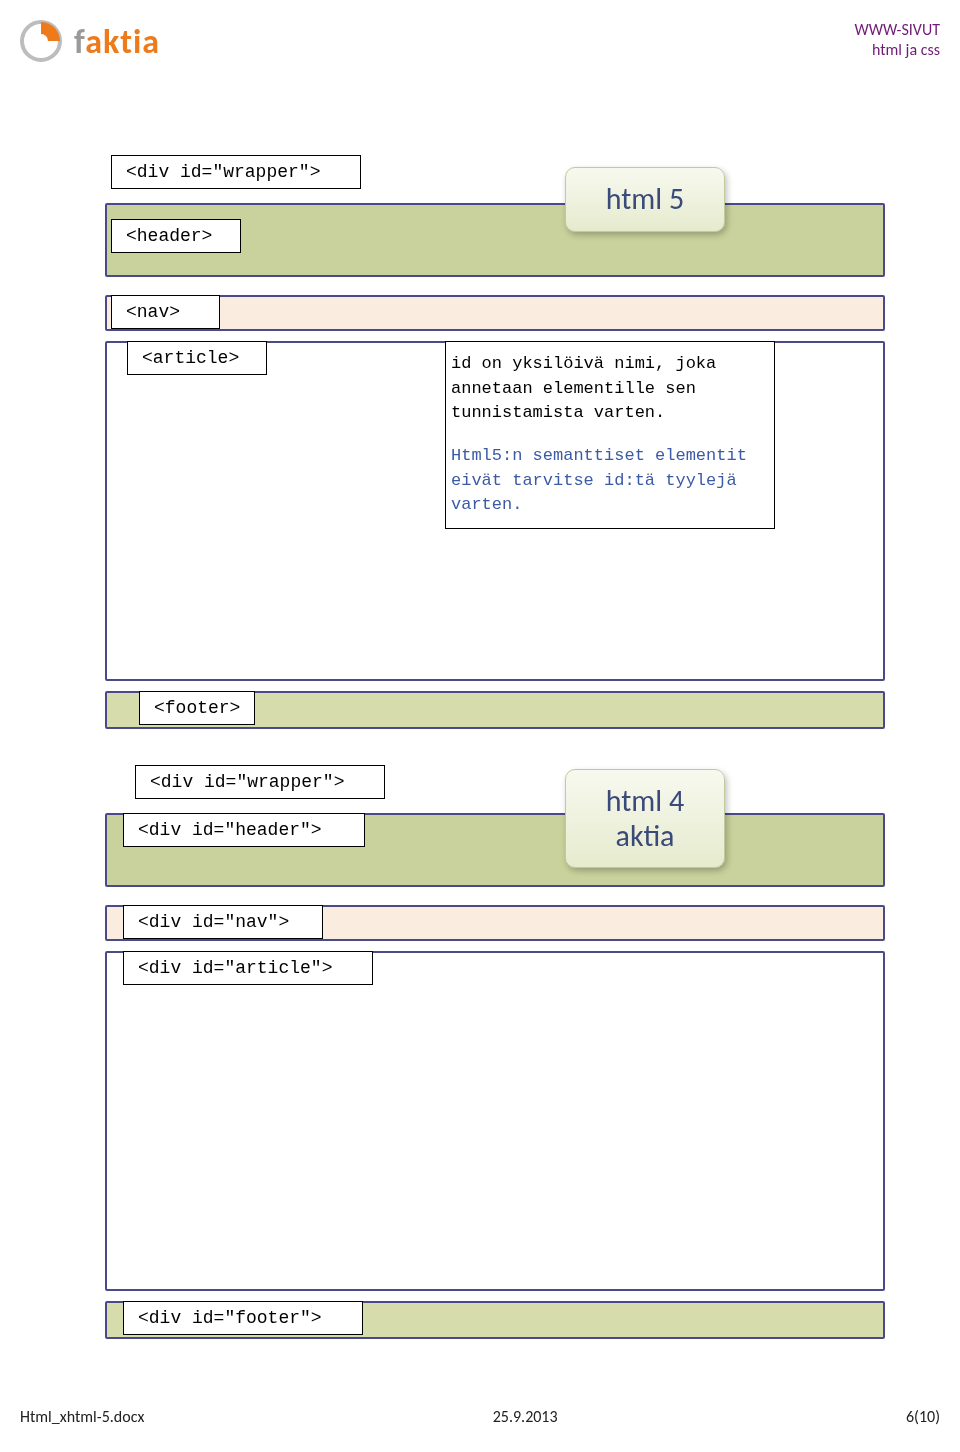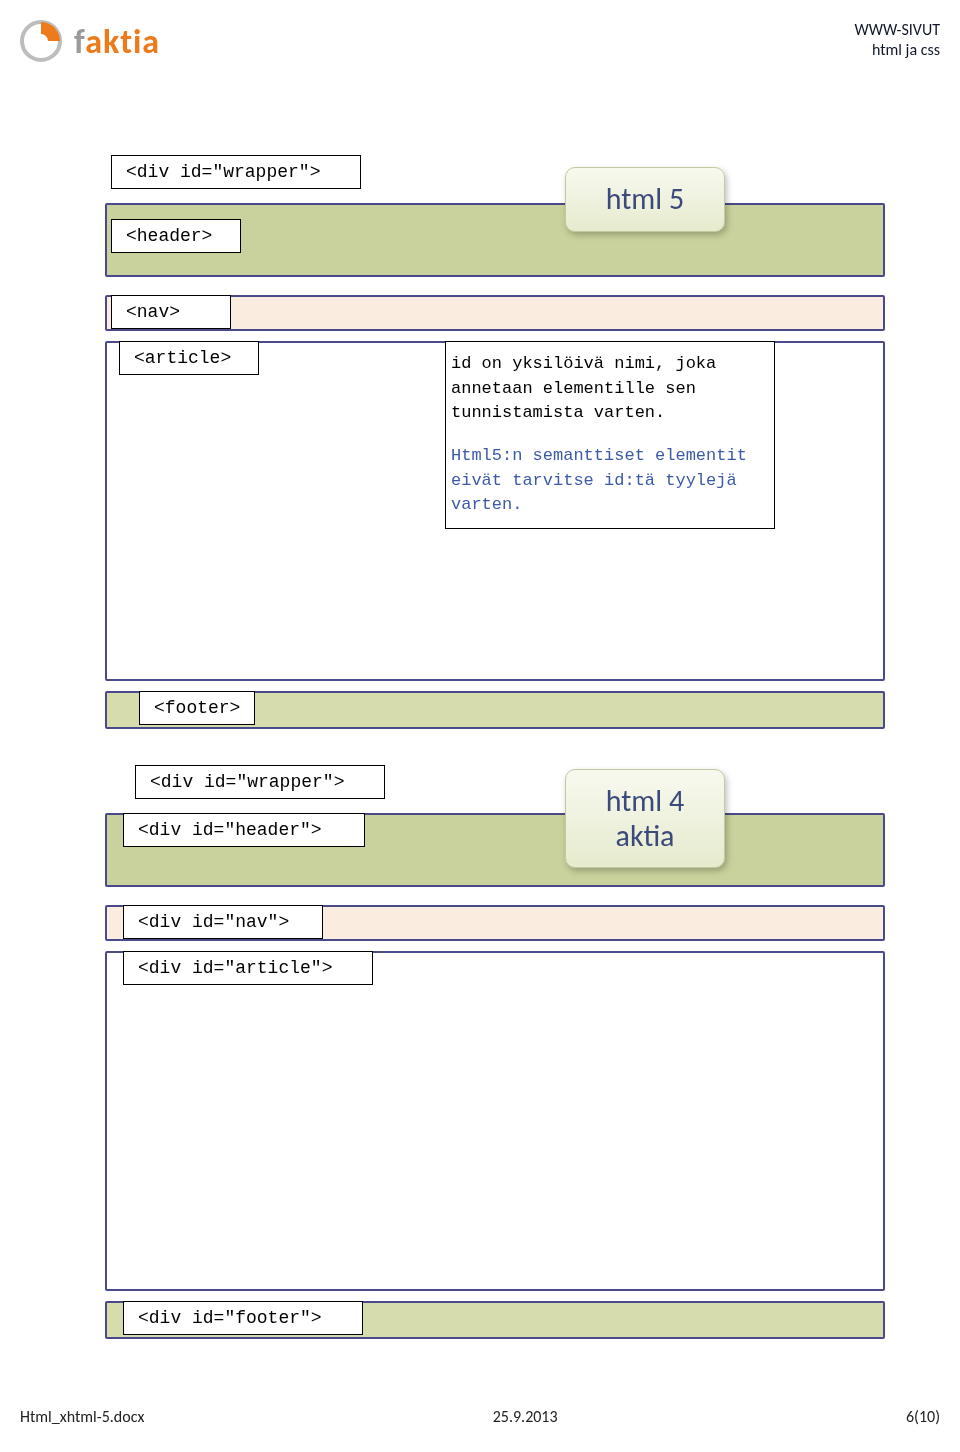--- a/index.html
+++ b/index.html
@@ -28,21 +28,21 @@
   .logo-text {
     font-size: 34px;
     font-weight: 700;
     color: #EE7B1B;
     letter-spacing: 1px;
   }
   .logo-text .grey { color: #9a9a9a; }
   .header-right {
     text-align: right;
     font-size: 16px;
-    color: #0f172a;
+    color: #701a75;
     line-height: 1.25;
   }
 
   .content {
     position: absolute;
     top: 155px;
     left: 105px;
     right: 75px;
   }
 
@@ -138,24 +138,24 @@
 
   <div class="group1" style="height:580px;">
 
     <div class="tag" style="top:0; left:6px; width:250px;">&lt;div id="wrapper"&gt;</div>
 
     <div class="section-band band-header" style="position:absolute; top:48px; left:0; right:0;"></div>
     <div class="tag" style="top:64px; left:6px; width:130px;">&lt;header&gt;</div>
     <div class="bigbadge" style="top:12px; left:460px; width:160px;">html 5</div>
 
     <div class="section-band band-nav" style="position:absolute; top:140px; left:0; right:0;"></div>
-    <div class="tag" style="top:140px; left:6px; width:120px;">&lt;nav&gt;</div>
+    <div class="tag" style="top:140px; left:6px; width:109px;">&lt;nav&gt;</div>
 
     <div class="section-band band-main" style="position:absolute; top:186px; left:0; right:0; height:340px;"></div>
-    <div class="tag" style="top:186px; left:14px; width:140px;">&lt;article&gt;</div>
+    <div class="tag" style="top:186px; left:22px; width:140px;">&lt;article&gt;</div>
     <div class="infobox" style="top:186px; left:340px;">
       <div>id on yksilöivä nimi, joka annetaan elementille sen tunnistamista varten.</div>
       <div class="gap"></div>
       <div class="blue">Html5:n semanttiset elementit eivät tarvitse id:tä tyylejä varten.</div>
     </div>
 
     <div class="section-band band-footer" style="position:absolute; top:536px; left:0; right:0;"></div>
     <div class="tag" style="top:536px; left:6px; width:116px;margin-left:28px;">&lt;footer&gt;</div>
   </div>
 

